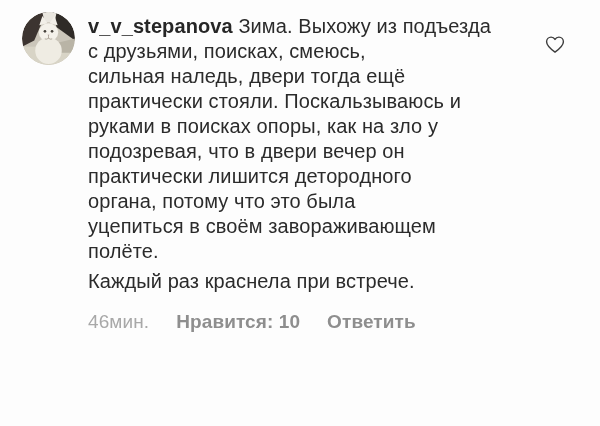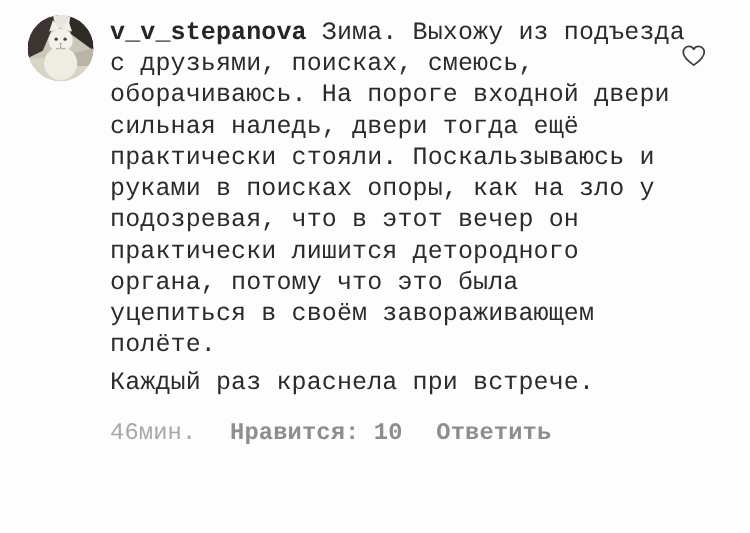--- a/index.html
+++ b/index.html
@@ -8,21 +8,20 @@
     width: 600px;
     height: 426px;
     background: #fdfdfd;
     font-family: "Liberation Sans", sans-serif;
     overflow: hidden;
   }
   .comment-row {
     position: relative;
     width: 600px;
     height: 426px;
-    font-family: Liberation Mono, monospace;
   }
   .avatar {
     position: absolute;
     left: 22px;
     top: 12px;
     width: 53px;
     height: 53px;
     border-radius: 50%;
     overflow: hidden;
     cursor: pointer;
@@ -109,25 +108,24 @@
   </div>
 
   <div class="content">
     <div class="line">
       <span class="username">v_v_stepanova</span> 
       <span>Зима. Выхожу из подъезда</span>
     </div>
 
     <div>
         <div class="line">с друзьями, поисках, смеюсь,</div>
-        <div class="line">оборачиваюсь. На пороге входной двери</div>
         <div class="line">сильная наледь, двери тогда ещё</div>
         <div class="line">практически стояли. Поскальзываюсь и</div>
         <div class="line">руками в поисках опоры, как на зло у</div>
-        <div class="line">подозревая, что в этот вечер он</div>
+        <div class="line">подозревая, что в двери вечер он</div>
         <div class="line">практически лишится детородного</div>
         <div class="line">органа, потому что это была</div>
         <div class="line">уцепиться в своём завораживающем</div>
         <div class="line">полёте.</div>
       </div>
 
     <div class="paragraph-2">Каждый раз краснела при встрече.</div>
 
     <div class="footer">
       <span class="timestamp">46мин.</span>

